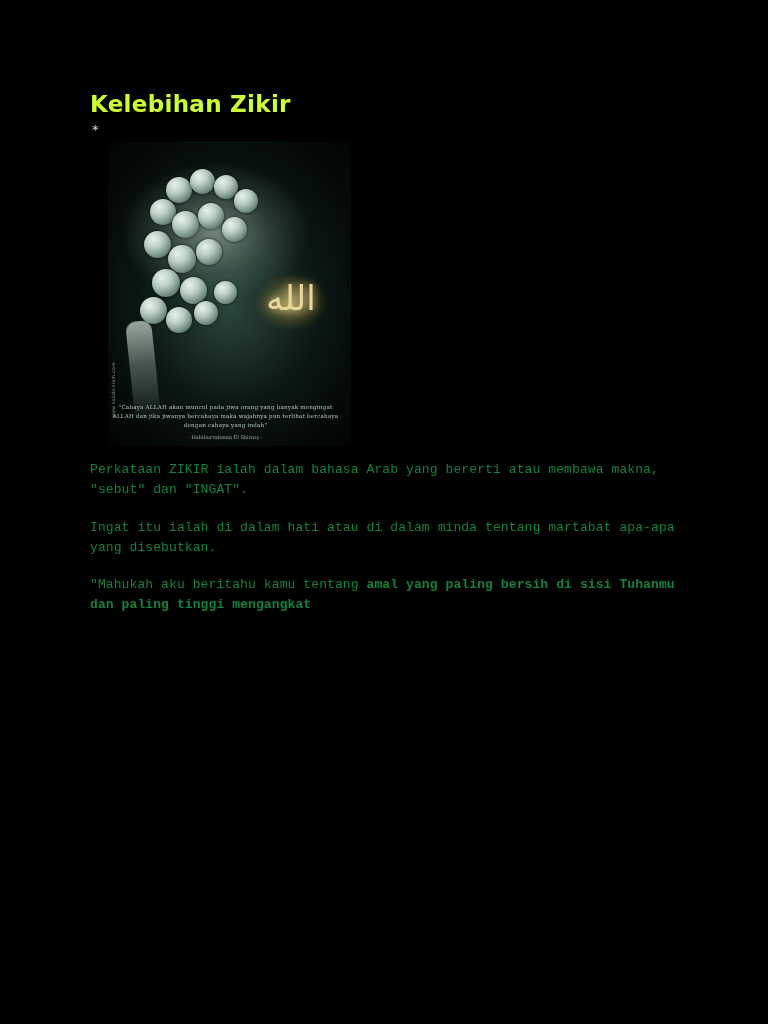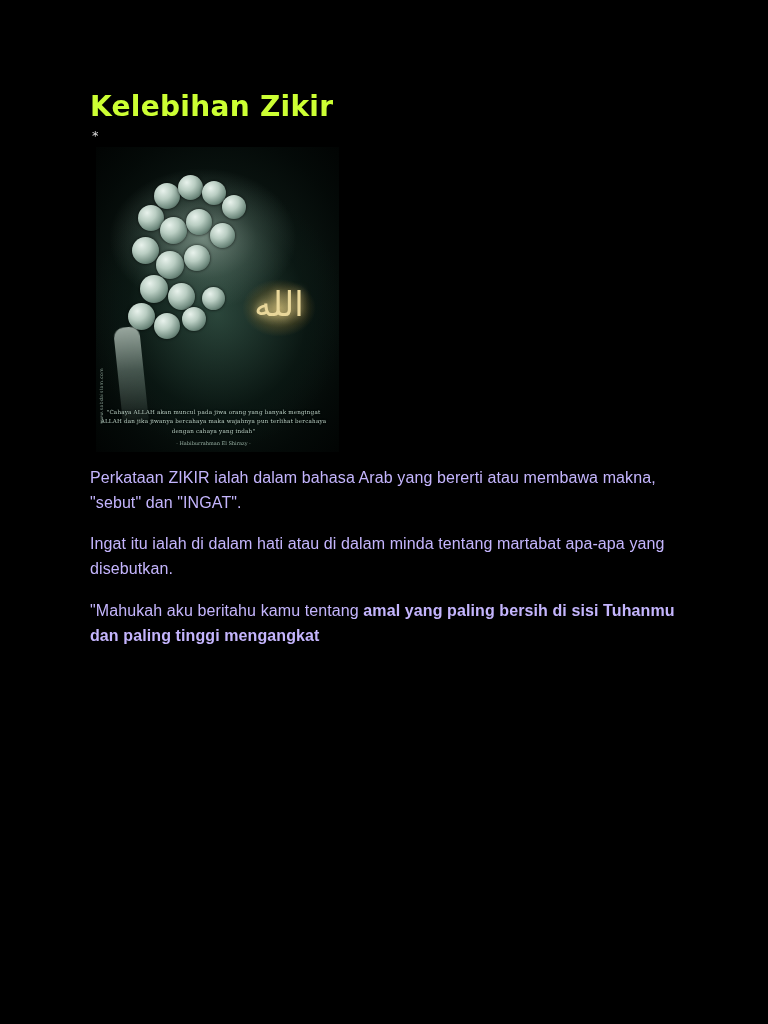--- a/index.html
+++ b/index.html
@@ -21,39 +21,39 @@
     background: #000000;
   }
   .content {
     position: absolute;
     left: 90px;
     top: 92px;
     width: 590px;
   }
   .title {
     font-family: "DejaVu Sans", sans-serif;
-    font-size: 28px;
+    font-size: 23px;
     font-weight: bold;
     color: #ccff33;
     letter-spacing: 0.3px;
     line-height: 1.1;
     margin: 0 0 2px 0;
   }
   .bullet-star {
     font-size: 13px;
     color: #dddddd;
     line-height: 1;
     margin: 6px 0 2px 2px;
     height: 14px;
   }
   .image-wrap {
     position: relative;
     width: 243px;
     height: 305px;
-    margin: 4px 0 14px 6px;
+    margin: 4px 0 14px 18px;
     overflow: hidden;
     background: #7f1d1d;
   }
   .tasbih-img {
     position: absolute;
     inset: 0;
     background:
       radial-gradient(ellipse 120px 90px at 44% 30%, rgba(190,215,200,0.55) 0%, rgba(120,150,135,0.28) 45%, rgba(0,0,0,0) 78%),
       radial-gradient(ellipse 150px 160px at 50% 55%, rgba(60,95,80,0.55) 0%, rgba(10,25,20,0.5) 60%, rgba(0,0,0,0) 85%),
       radial-gradient(ellipse 200px 240px at 50% 50%, rgba(25,45,38,0.9) 0%, rgba(4,10,8,0.95) 70%, #000 100%),
@@ -119,24 +119,24 @@
     position: absolute;
     left: 3px;
     bottom: 28px;
     color: #8aa094;
     font-size: 4.5px;
     writing-mode: vertical-rl;
     transform: rotate(180deg);
     letter-spacing: 0.4px;
   }
   .body-text {
-    font-family: Liberation Sans, sans-serif;
-    font-size: 16px;
+    font-family: Liberation Mono, monospace;
+    font-size: 13px;
     line-height: 1.55;
-    color: #c4b5fd;
+    color: #15803d;
     margin: 0 0 17px 0;
     letter-spacing: 0.1px;
   }
   .body-text.last {
     margin-bottom: 0;
   }
   .body-text b {
     font-weight: bold;
   }
 </style>

